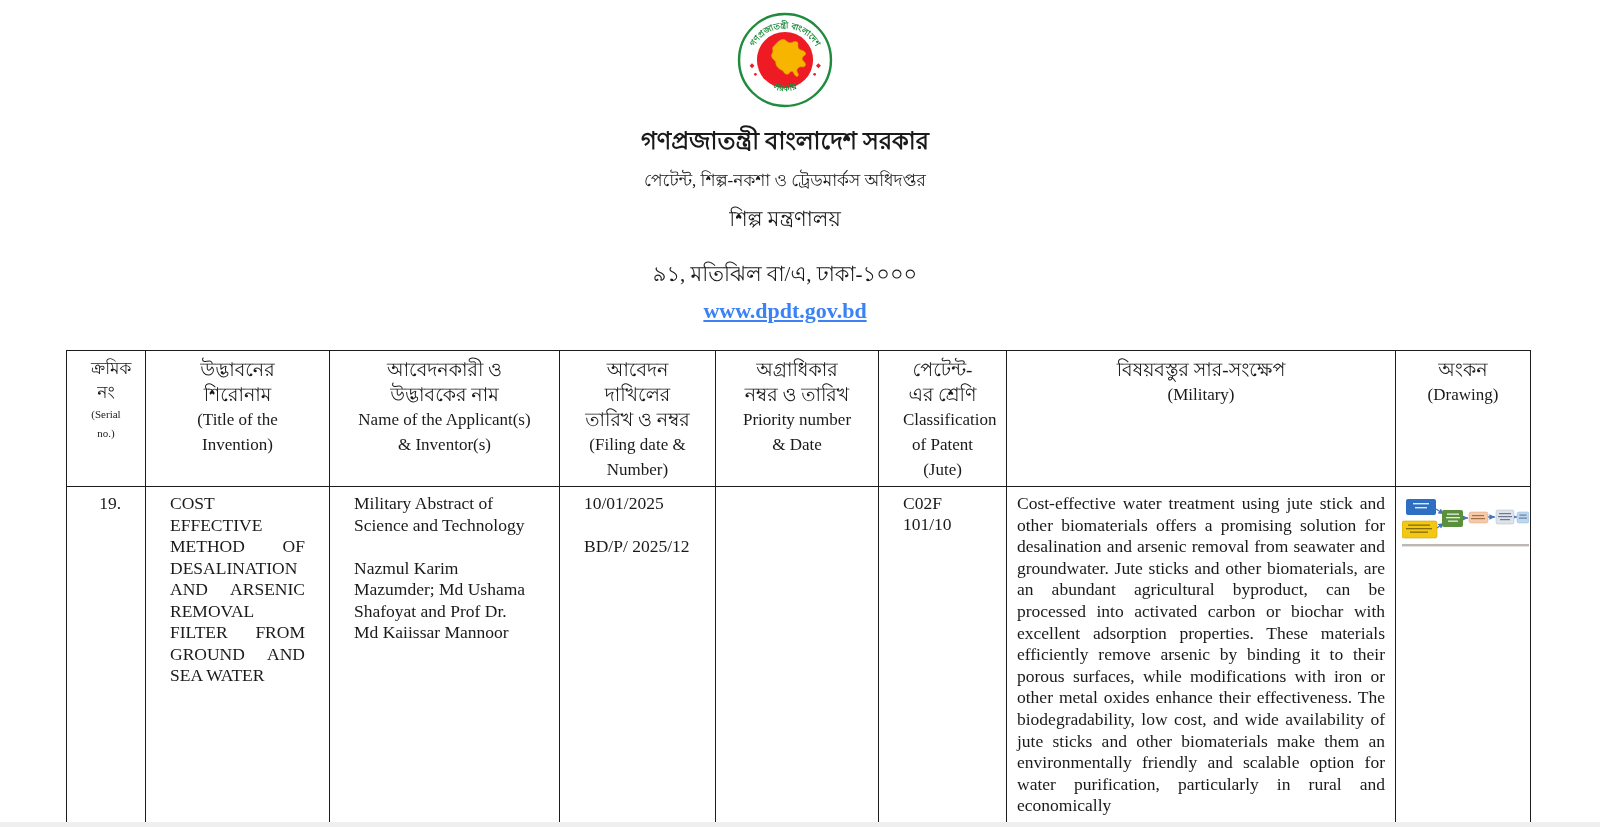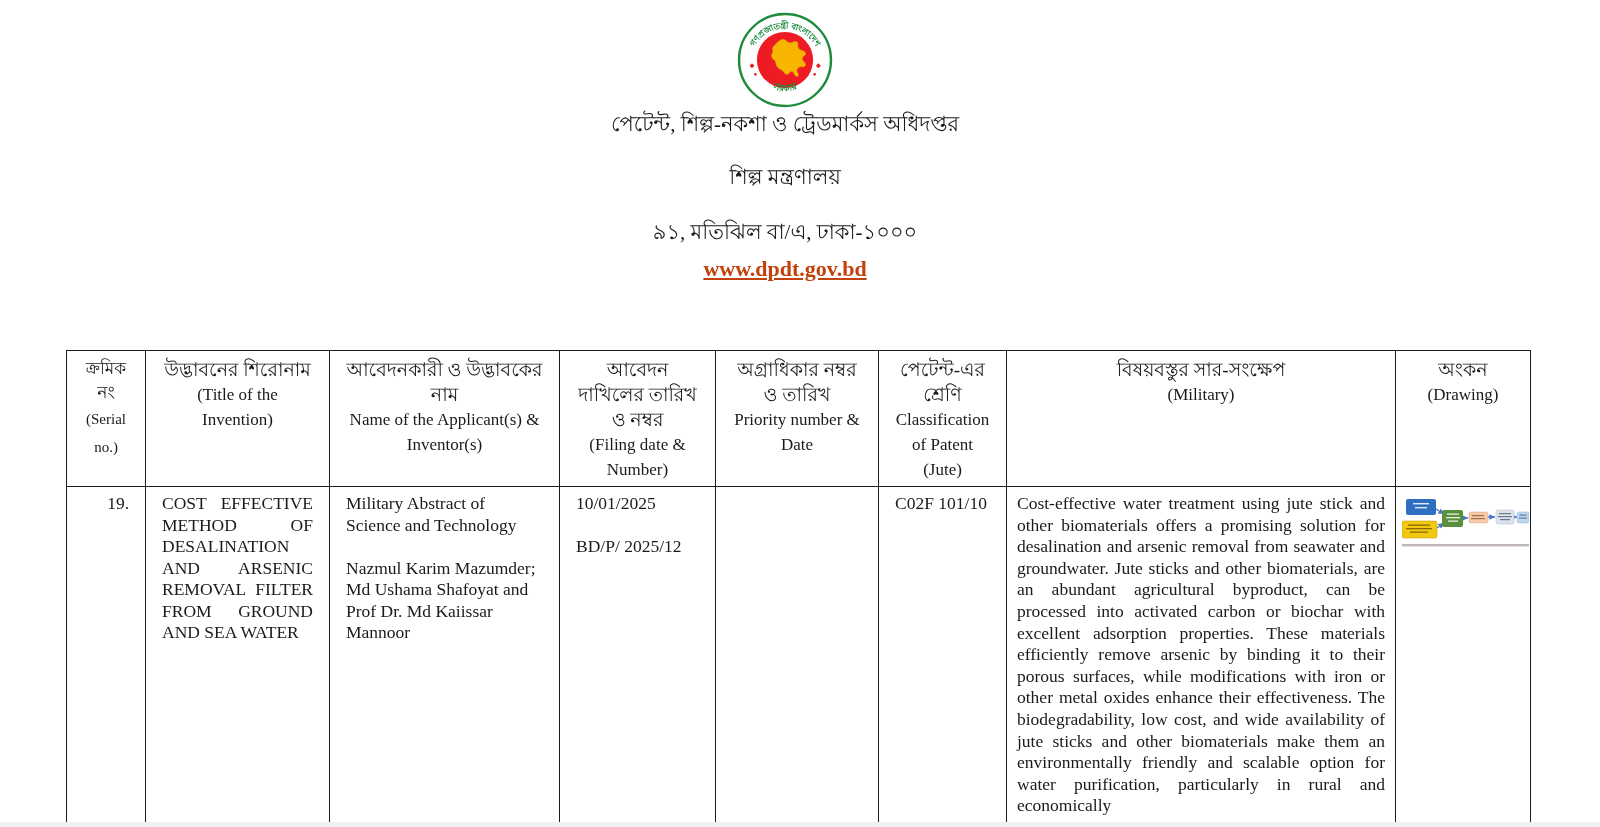--- a/index.html
+++ b/index.html
@@ -2,42 +2,42 @@
 <html><head>
 <meta charset="utf-8">
 <style>
   * { margin:0; padding:0; box-sizing:border-box; }
   html,body { width:1600px; height:827px; background:#ffffff; overflow:hidden; }
   body { position:relative; font-family:"Liberation Serif","DejaVu Serif",serif; color:#1a1a1a; }
 
   .doc-header { position:absolute; top:0; left:0; width:1570px; text-align:center; }
   .seal-wrap { margin-top:12px; height:96px; }
   .org-line1 { margin-top:14px; font-size:24px; font-weight:bold; }
-  .org-line2 { font-size:21px; }
-  .org-line3 { margin-top:18px; font-size:21px; }
+  .org-line2 { margin-top:5px; font-size:17px; }
+  .org-line3 { margin-top:8px; font-size:21px; }
   .org-line4 { margin-top:20px; font-size:21px; }
   .website   { margin-top:5px; font-size:22px; font-weight:bold; }
-  .website a { color:#c2410c; text-decoration:underline; }
+  .website a { color:#3b82f6; text-decoration:underline; }
   .pub-title { margin-top:21px; font-size:22px; font-weight:bold; line-height:27px; }
 
   table.patent-table {
     position:absolute; left:66px; top:350px; width:1464px;
     border-collapse:collapse; table-layout:fixed;
   }
   .patent-table th, .patent-table td {
     border:1.5px solid #1c1c1c; vertical-align:top; font-weight:normal;
-    padding:4px 16px; overflow:hidden;
+    padding:4px 24px; overflow:hidden;
   }
   .patent-table thead tr { height:116px; }
   .patent-table tbody tr { height:560px; }
 
   .hdr-bn { font-size:19px; line-height:25px; padding-top:2px; }
   .hdr-en { font-size:17px; line-height:25px; }
   .hdr-sm .hdr-bn { font-size:17px; line-height:24px; }
-  .hdr-sm .hdr-en { font-size:15px; line-height:28px; }
+  .hdr-sm .hdr-en { font-size:11px; line-height:19px; }
 
   td.cell-serial { text-align:right; font-size:17.5px; padding-top:6px; }
   td.cell-title  { text-align:justify; font-size:17.5px; line-height:21.5px; padding-top:6px; }
   td.cell-names  { font-size:17.5px; line-height:21.5px; padding-top:6px; }
   td.cell-filing { font-size:17.5px; line-height:21.5px; padding-top:6px; }
   td.cell-class  { font-size:17.5px; padding-top:6px; }
   td.cell-abstract { text-align:justify; font-size:17.5px; line-height:21.6px; padding:6px 10px; }
   td.cell-drawing { padding:10px 0 0 6px; overflow:visible; }
   .spacer-line { height:21.5px; }
 
@@ -68,20 +68,21 @@
       <text font-size="8.8" font-weight="bold" fill="#1e8b3d" font-family="Liberation Serif, serif">
         <textPath href="#arcBot" startOffset="50%" text-anchor="middle">সরকার</textPath>
       </text>
       <rect x="13" y="51" width="3.4" height="3.4" transform="rotate(45 14.7 52.7)" fill="#ee1b24"></rect>
       <rect x="78" y="51" width="3.4" height="3.4" transform="rotate(45 79.7 52.7)" fill="#ee1b24"></rect>
       <circle cx="18" cy="61" r="1.3" fill="#ee1b24"></circle>
       <circle cx="76" cy="61" r="1.3" fill="#ee1b24"></circle>
     </svg>
   </div>
 
+  <div class="org-line1">গণপ্রজাতন্ত্রী বাংলাদেশ সরকার</div>
   <div class="org-line2">পেটেন্ট, শিল্প-নকশা ও ট্রেডমার্কস অধিদপ্তর</div>
   <div class="org-line3">শিল্প মন্ত্রণালয়</div>
   <div class="org-line4">৯১, মতিঝিল বা/এ, ঢাকা-১০০০</div>
   <div class="website">
     <a href="#">www.dpdt.gov.bd</a>
   </div>
 
 </div>
 
 <table class="patent-table">

